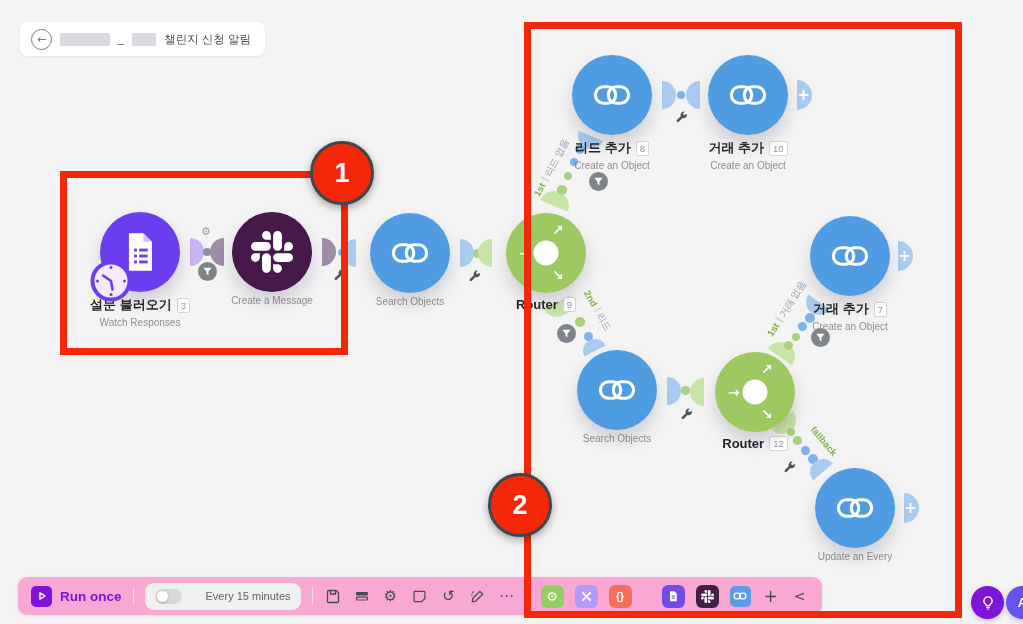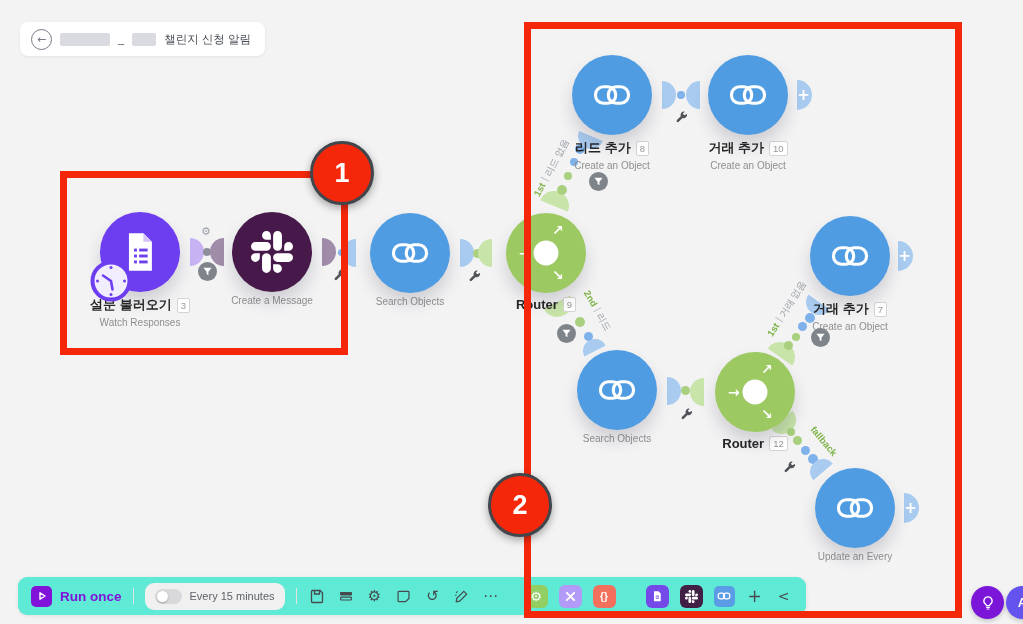--- a/index.html
+++ b/index.html
@@ -52,29 +52,29 @@
   .blabel{position:absolute;font-size:9.5px;white-space:nowrap;z-index:5;}
   .bl-1{color:#7fb347;font-weight:bold;}
   .bl-sep{display:inline-block;width:1px;height:9px;background:#c3c6ca;margin:0 4px;vertical-align:-1px;}
   .bl-2{color:#9aa0a6;}
   
   .rbox{position:absolute;border:7px solid #f5270b;box-sizing:border-box;z-index:50;}
   .rbadge{position:absolute;width:58px;height:58px;border-radius:50%;background:#f5270b;
           border:3px solid #41464d;color:#fff;display:flex;align-items:center;justify-content:center;
           font-size:27px;font-weight:bold;z-index:52;box-shadow:0 3px 8px rgba(0,0,0,.35);}
   
-  .tbar{position:absolute;left:18px;top:577px;height:38px;background:#5eead4;border-radius:9px;
+  .tbar{position:absolute;left:18px;top:577px;height:38px;background:#f9a8d4;border-radius:9px;
         display:flex;align-items:center;gap:11px;padding:0 13px;z-index:40;
         box-shadow:0 1px 4px rgba(0,0,0,.08);}
   .runbtn{display:flex;align-items:center;gap:8px;cursor:pointer;}
   .runsq{width:21px;height:21px;border-radius:5px;background:#8012d9;
          display:flex;align-items:center;justify-content:center;}
   .runtxt{color:#8012d9;font-weight:bold;font-size:13.5px;white-space:nowrap;}
   .tdiv{width:1px;height:16px;background:#e3e3e6;}
-  .schedpill{display:flex;align-items:center;gap:8px;background:#f0f0f1;border-radius:9px;
+  .schedpill{display:flex;align-items:center;gap:24px;background:#f0f0f1;border-radius:9px;
              height:27px;padding:0 10px;cursor:pointer;}
   .toggle{width:27px;height:15px;border-radius:8px;background:#d9d9dc;position:relative;cursor:pointer;}
   .knob{position:absolute;left:2px;top:2px;width:11px;height:11px;border-radius:50%;background:#fff;
         box-shadow:0 1px 2px rgba(0,0,0,.25);}
   .schedtxt{font-size:11px;color:#5f6368;white-space:nowrap;}
   .ticon{width:18px;height:18px;display:flex;align-items:center;justify-content:center;
          color:#474a4f;font-size:15px;cursor:pointer;font-family:"DejaVu Sans",sans-serif;line-height:1;}
   .appsq{width:23px;height:23px;border-radius:6px;display:flex;align-items:center;justify-content:center;
          cursor:pointer;color:#fff;}
   .sq-flow{background:#92cf63;font-size:13px;font-family:"DejaVu Sans",sans-serif;}

